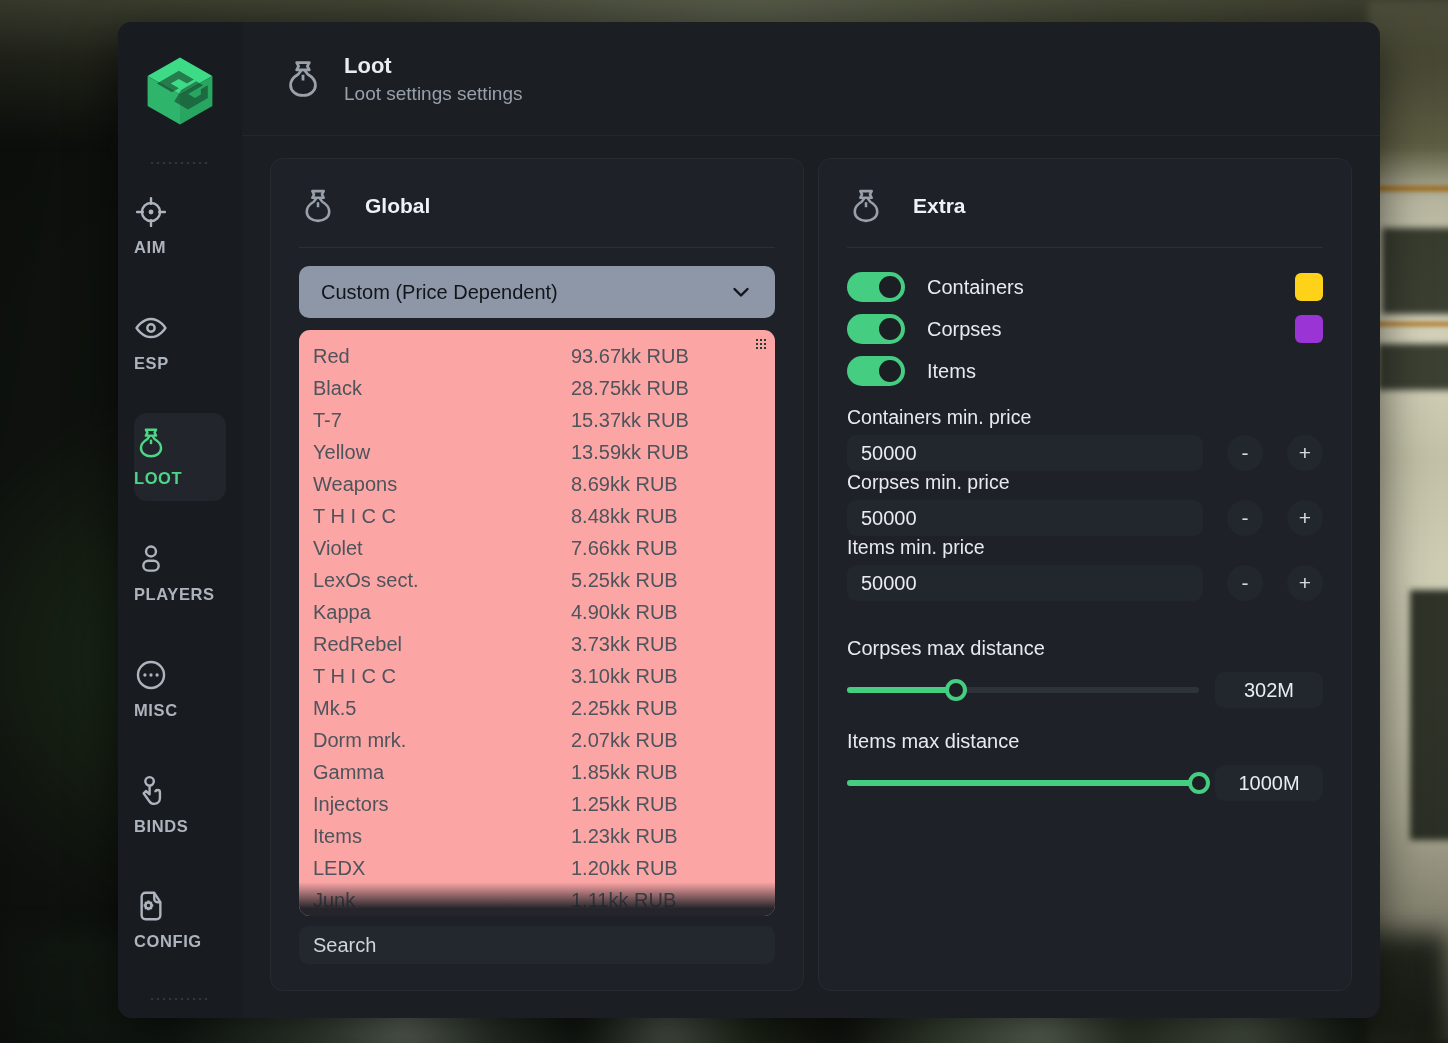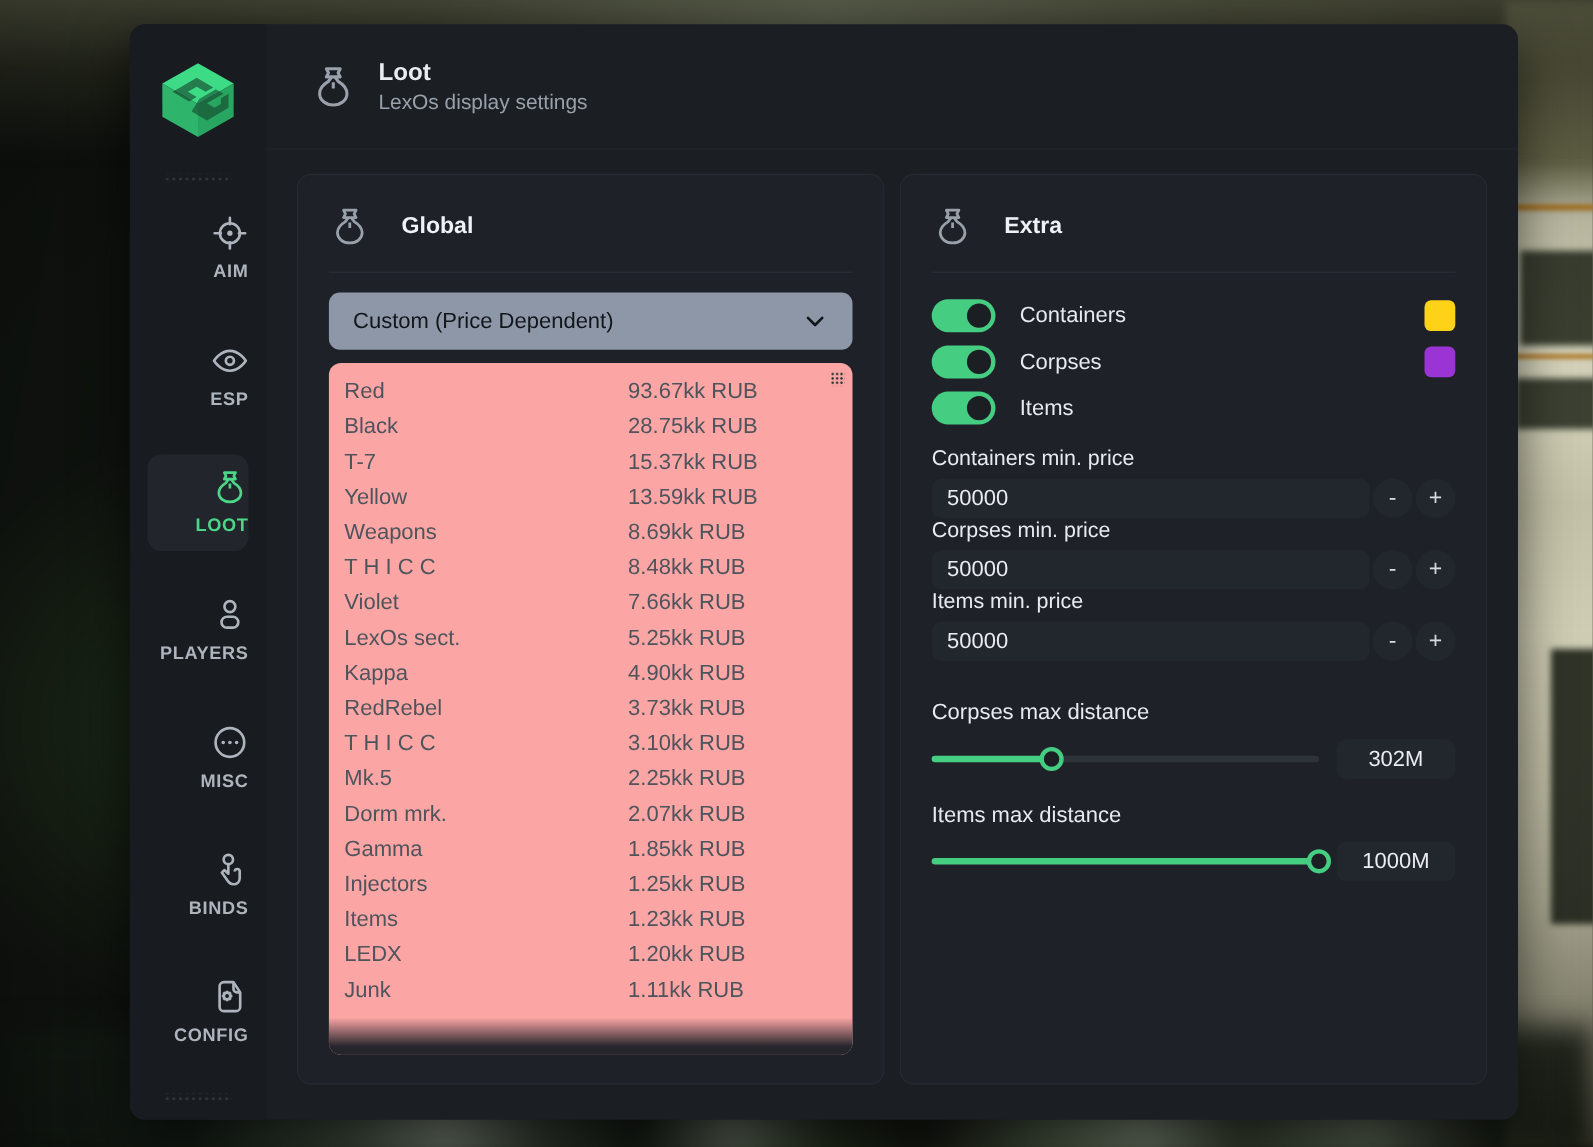--- a/index.html
+++ b/index.html
@@ -92,21 +92,21 @@
   #logo { width: 76px; height: 76px; }
   .dot-div {
     width: 62px; height: 6px; margin: 30px 0 18px;
     background-image: radial-gradient(circle, #353a42 1.3px, transparent 1.6px);
     background-size: 6px 6px;
     background-position: 0 2px;
     opacity: .85;
   }
   .nav-item {
     width: 92px; height: 90px; border-radius: 13px;
-    display: flex; flex-direction: column; align-items: flex-end; justify-content: center;
+    display: flex; flex-direction: column; align-items: flex-start; justify-content: center;
     gap: 9px; margin-bottom: 28px; cursor: pointer;
   }
   .nav-item .ico { width: 34px; height: 34px; display: block; color: #aeb4bd; }
   .nav-item .lbl {
     font-size: 16.5px; font-weight: bold; letter-spacing: .6px; color: #aeb4bd;
   }
   .nav-item.active { background: #22262c; }
   .nav-item.active .ico, .nav-item.active .lbl { color: #4bd787; }
   #sidebar .dot-div.bottom { margin-top: 2px; }
 
@@ -188,21 +188,21 @@
   }
   .tog .knob {
     position: absolute; top: 4px; right: 4px; width: 22px; height: 22px;
     border-radius: 50%; background: #1b1e23;
   }
   .tog-lbl { font-size: 20px; color: #e7eaef; margin-left: 22px; }
   .swatch { width: 28px; height: 28px; border-radius: 6px; margin-left: auto; cursor: pointer; }
 
   
   .field-label { font-size: 19.5px; color: #e7eaef; }
-  .field-row { display: flex; align-items: center; gap: 3px; margin-top: 6px; }
+  .field-row { display: flex; align-items: center; gap: 24px; margin-top: 6px; }
   .field-input {
     flex: 1; height: 36px; border-radius: 9px; background: #22262d;
     display: flex; align-items: center; padding: 0 14px;
     font-size: 20px; color: #e9ecf1; cursor: text;
   }
   .rbtn {
     width: 36px; height: 36px; border-radius: 50%; background: #22262d;
     display: flex; align-items: center; justify-content: center;
     font-size: 21px; color: #d6dae0; cursor: pointer; flex: 0 0 36px;
   }
@@ -324,21 +324,21 @@
   <section id="content">
 
     <header id="pagehead">
       <svg class="phico" viewBox="0 0 24 24" fill="none" stroke="currentColor" stroke-width="1.6" stroke-linejoin="round">
         <path d="M8.4 2.6h7.2l-1.1 2.1 1.1 2.1H8.4l1.1-2.1z"></path>
         <path d="M11.2 6.8 9.3 9.3C6.9 10.7 4.9 13 4.9 15.6c0 3.3 3.2 5.8 7.1 5.8s7.1-2.5 7.1-5.8c0-2.6-2-4.9-4.4-6.3l-1.9-2.5"></path>
         <path d="M12 9.6v3.2"></path>
       </svg>
       <div>
         <div class="ptitle">Loot</div>
-        <div class="psub">LexOs display settings</div>
+        <div class="psub">Loot settings settings</div>
       </div>
     </header>
 
     <div id="panels">
 
       <div class="panel" id="panel-global">
         <div class="panel-head">
           <svg class="pico" viewBox="0 0 24 24" fill="none" stroke="currentColor" stroke-width="1.6" stroke-linejoin="round">
             <path d="M8.4 2.6h7.2l-1.1 2.1 1.1 2.1H8.4l1.1-2.1z"></path>
             <path d="M11.2 6.8 9.3 9.3C6.9 10.7 4.9 13 4.9 15.6c0 3.3 3.2 5.8 7.1 5.8s7.1-2.5 7.1-5.8c0-2.6-2-4.9-4.4-6.3l-1.9-2.5"></path>
@@ -427,20 +427,23 @@
               </div>
               <div class="list-row">
                 <span>Junk</span>
                 <span class="price">1.11kk RUB</span>
               </div>
             </div>
           <div class="grip"></div>
           <div class="list-fade"></div>
         </div>
 
+        <div class="search">
+          <span>Search</span>
+        </div>
       </div>
 
       <div class="panel" id="panel-extra">
         <div class="panel-head">
           <svg class="pico" viewBox="0 0 24 24" fill="none" stroke="currentColor" stroke-width="1.6" stroke-linejoin="round">
             <path d="M8.4 2.6h7.2l-1.1 2.1 1.1 2.1H8.4l1.1-2.1z"></path>
             <path d="M11.2 6.8 9.3 9.3C6.9 10.7 4.9 13 4.9 15.6c0 3.3 3.2 5.8 7.1 5.8s7.1-2.5 7.1-5.8c0-2.6-2-4.9-4.4-6.3l-1.9-2.5"></path>
             <path d="M12 9.6v3.2"></path>
           </svg>
           <span class="ptxt">Extra</span>

